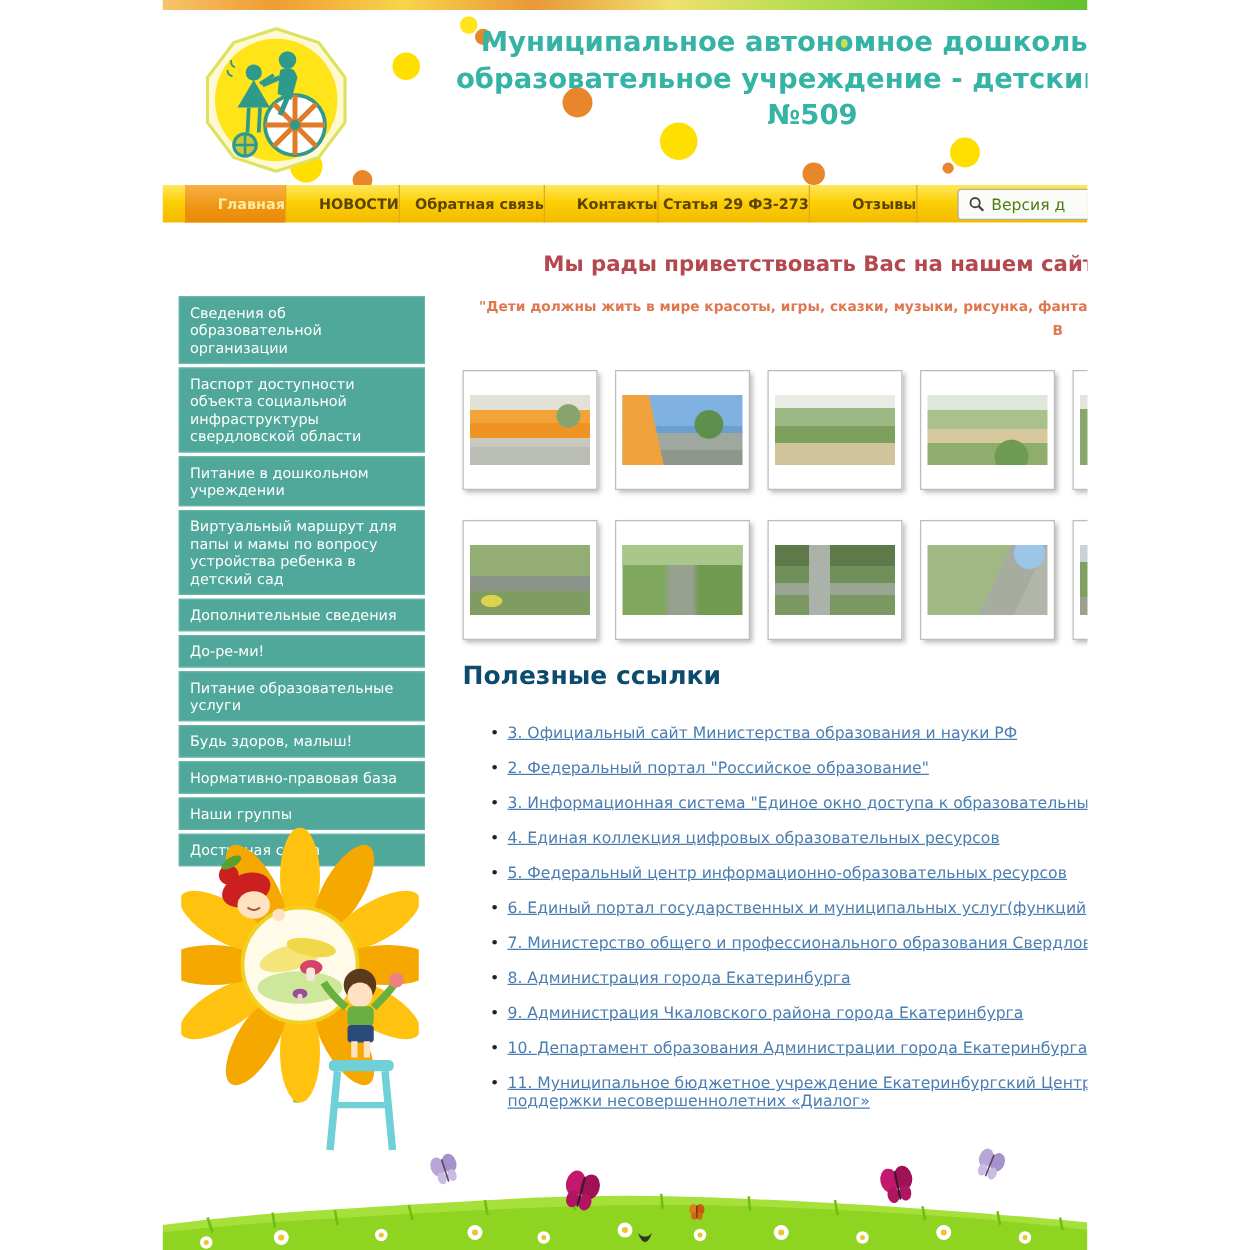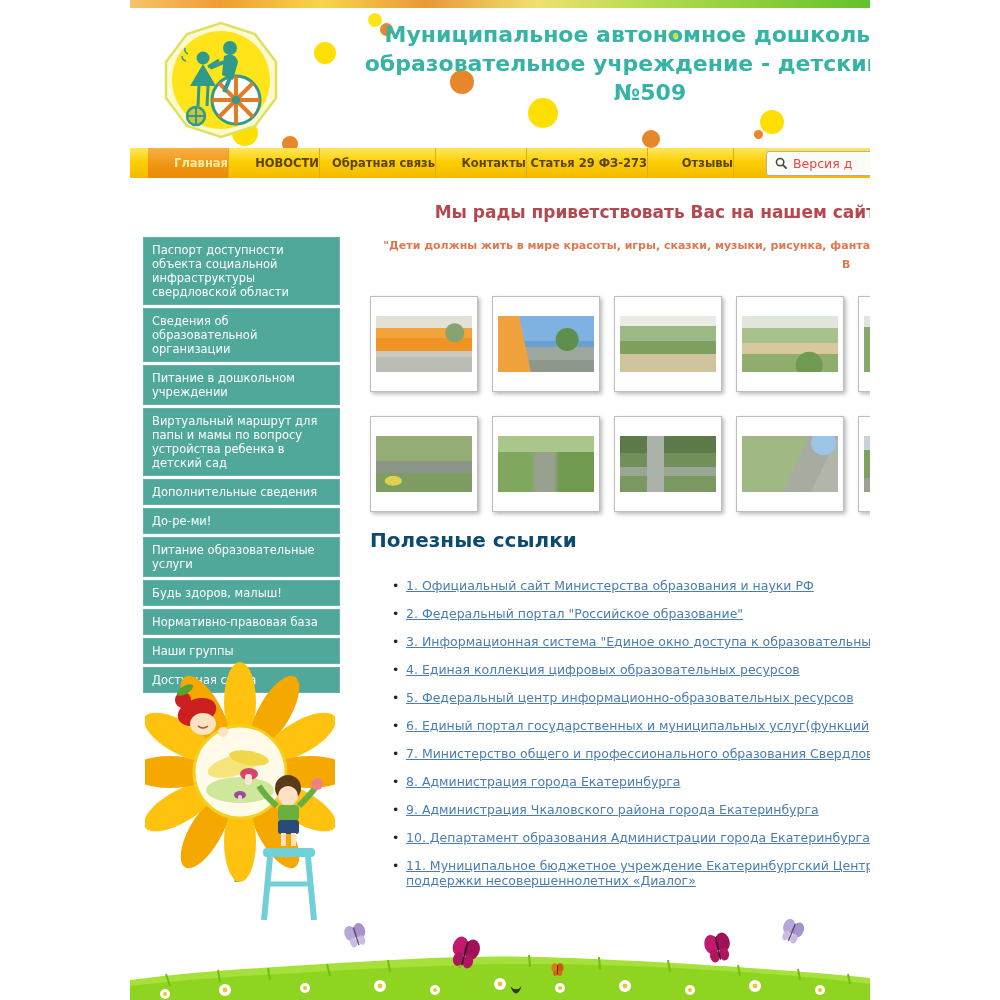--- a/index.html
+++ b/index.html
@@ -23,21 +23,21 @@
 
   
   .nav{position:absolute;left:0;top:148px;width:740px;height:30px;
     background:linear-gradient(180deg,#ffe75e,#fccf05 45%,#f3ba00);
     display:flex;align-items:stretch;padding-left:18px;box-sizing:border-box;
     font-size:11.5px;font-weight:bold;color:#5a4404;}
   .nav-item{display:flex;align-items:center;justify-content:flex-end;border-right:1px solid #e3a81e;cursor:pointer;white-space:nowrap;}
   .nav-item.active{background:linear-gradient(180deg,#f7b044,#ef9412 60%,#e88a08);color:#ffec9e;}
   .lowvision{position:absolute;left:636px;top:3px;width:134px;height:23px;background:#fbfbf7;
     border:1px solid #b0b0a8;border-radius:3px;display:flex;align-items:center;gap:5px;padding:0 8px;
-    font-weight:normal;color:#ef4444;font-size:12.5px;cursor:pointer;}
+    font-weight:normal;color:#4d7c0f;font-size:12.5px;cursor:pointer;}
 
   
   .searchbox{position:absolute;left:13px;top:200px;width:194px;height:32px;background:#fff;border:2px solid #9a9a9a;
     display:flex;align-items:center;padding:0 5px;box-sizing:border-box;}
   .searchbox input{flex:1;height:19px;border:1px solid #b8b8b8;border-radius:9px;font-size:11px;padding:0 8px;
     color:#555;outline:none;min-width:0;font-family:inherit;}
   .searchbox input::placeholder{color:#999;}
   .searchbtn{width:20px;height:19px;margin-left:5px;border:1px solid #aaa;border-radius:3px;
     background:linear-gradient(#ffffff,#e4e4e4);display:flex;align-items:center;justify-content:center;cursor:pointer;flex:0 0 auto;}
   .menu{position:absolute;left:13px;top:237px;width:197px;display:flex;flex-direction:column;gap:3px;}
@@ -156,22 +156,22 @@
       <svg width="13" height="13" viewBox="0 0 14 14">
         <circle cx="5.5" cy="5.5" r="4" fill="none" stroke="#444" stroke-width="1.6"></circle>
         <path d="M8.5 8.5 L12.5 12.5" stroke="#444" stroke-width="2"></path>
       </svg>
       <span>Версия д</span>
     </div>
   </div>
 
 
   <div class="menu">
+    <div class="menu-item">Сведения об образовательной организации</div>
     <div class="menu-item">Паспорт доступности объекта социальной инфраструктуры свердловской области</div>
-    <div class="menu-item">Сведения об образовательной организации</div>
     <div class="menu-item">Питание в дошкольном учреждении</div>
     <div class="menu-item">Виртуальный маршрут для папы и мамы по вопросу устройства ребенка в детский сад</div>
     <div class="menu-item">Дополнительные сведения</div>
     <div class="menu-item">До-ре-ми!</div>
     <div class="menu-item">Питание образовательные услуги</div>
     <div class="menu-item">Будь здоров, малыш!</div>
     <div class="menu-item">Нормативно-правовая база</div>
     <div class="menu-item">Наши группы</div>
     <div class="menu-item">Доступная среда</div>
   </div>
@@ -212,21 +212,21 @@
     <div class="polaroid">
         <div class="photo p9"></div>
       </div>
     <div class="polaroid">
         <div class="photo p10"></div>
       </div>
   </div>
 
   <div class="links-heading">Полезные ссылки</div>
   <ul class="links">
-    <li><a>1. Официальный сайт Министерства образования и науки РФ</a></li>
+    <li><a>3. Официальный сайт Министерства образования и науки РФ</a></li>
     <li><a>2. Федеральный портал "Российское образование"</a></li>
     <li><a>3. Информационная система "Единое окно доступа к образовательным ресурсам"</a></li>
     <li><a>4. Единая коллекция цифровых образовательных ресурсов</a></li>
     <li><a>5. Федеральный центр информационно-образовательных ресурсов</a></li>
     <li><a>6. Единый портал государственных и муниципальных услуг(функций)</a></li>
     <li><a>7. Министерство общего и профессионального образования Свердловской области</a></li>
     <li><a>8. Администрация города Екатеринбурга</a></li>
     <li><a>9. Администрация Чкаловского района города Екатеринбурга</a></li>
     <li><a>10. Департамент образования Администрации города Екатеринбурга</a></li>
     <li>

